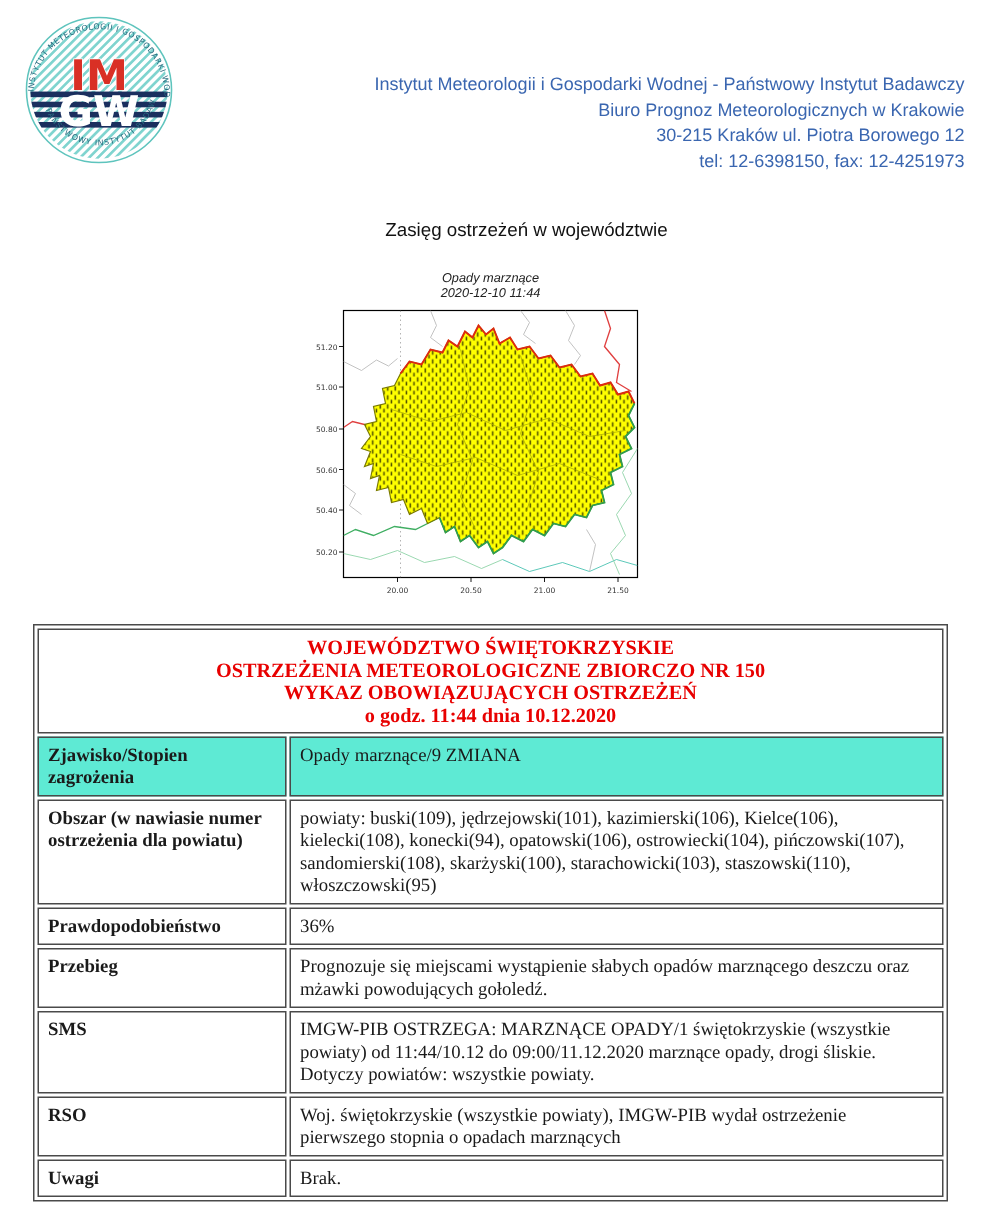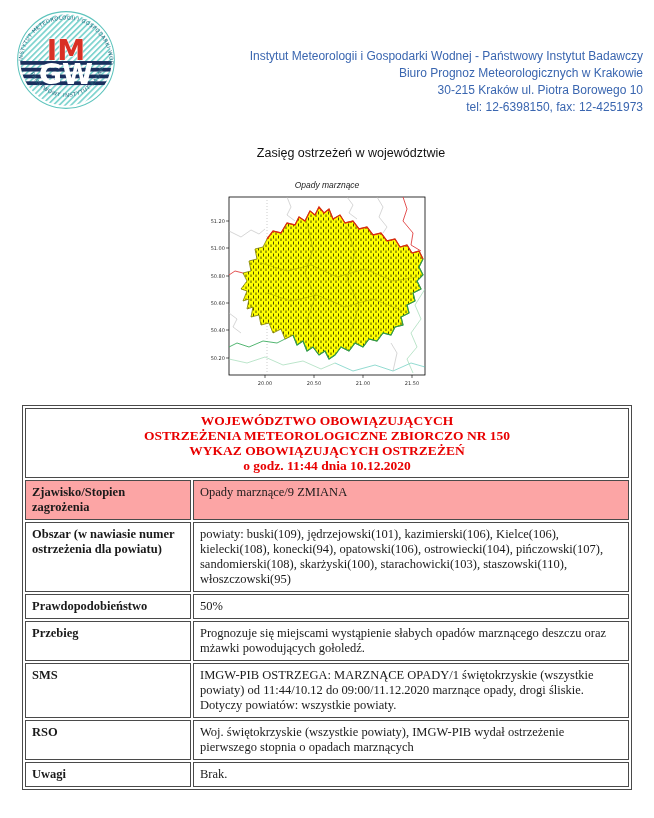--- a/index.html
+++ b/index.html
@@ -33,21 +33,21 @@
   }
   table.warn td{
     border:1px solid #4a4a4a;vertical-align:top;
     padding:4px 6px;line-height:15px;
   }
   td.title-cell{
     text-align:center;color:#e80000;font-weight:bold;font-size:13.5px;
     line-height:20px;padding:9px 4px;
   }
   td.lbl{font-weight:bold;width:152px;}
-  tr.row-yellow td{background:#fca5a5;}
+  tr.row-yellow td{background:#5eead4;}
 </style>
 </head>
 <body>
 
 <div class="header">
   <div class="logo-wrap">
     <svg width="104" height="104" viewBox="0 0 100 100">
       <defs>
         <clipPath id="logoclip">
             <circle cx="50" cy="50" r="44"></circle>
@@ -74,28 +74,29 @@
         <textPath href="#arcTop" startOffset="2">INSTYTUT METEOROLOGII I GOSPODARKI WODNEJ</textPath>
       </text>
       <text font-family="DejaVu Sans, sans-serif" font-size="5" fill="#2a6d80" letter-spacing="0.6">
         <textPath href="#arcBot" startOffset="6">PAŃSTWOWY INSTYTUT BADAWCZY</textPath>
       </text>
     </svg>
   </div>
   <div class="contact">
     <div>Instytut Meteorologii i Gospodarki Wodnej - Państwowy Instytut Badawczy</div>
     <div class="bold">Biuro Prognoz Meteorologicznych w Krakowie</div>
-    <div>30-215 Kraków ul. Piotra Borowego 10</div>
+    <div>30-215 Kraków ul. Piotra Borowego 12</div>
     <div>tel: 12-6398150, fax: 12-4251973</div>
   </div>
 </div>
 
 <div class="map-title">Zasięg ostrzeżeń w województwie</div>
 <div class="map-caption">
   <div>Opady marznące</div>
+  <div>2020-12-10 11:44</div>
 </div>
 
 <div class="map-holder">
 <svg width="240" height="198" viewBox="0 0 240 198">
   <defs>
     <pattern id="hatch" width="5" height="6" patternUnits="userSpaceOnUse">
       <rect width="5" height="6" fill="#ffff00"></rect>
       <rect x="1" y="0.5" width="1" height="3" fill="#4a4a00"></rect>
       <rect x="3.5" y="3.5" width="1" height="3" fill="#4a4a00"></rect>
     </pattern>
@@ -160,37 +161,37 @@
     <text x="156" y="192">21.00</text>
     <text x="205" y="192">21.50</text>
   </g>
 </svg>
 </div>
 
 <table class="warn">
   <tbody>
     <tr>
       <td class="title-cell" colspan="2">
-        <div>WOJEWÓDZTWO OBOWIĄZUJĄCYCH</div>
+        <div>WOJEWÓDZTWO ŚWIĘTOKRZYSKIE</div>
         <div>OSTRZEŻENIA METEOROLOGICZNE ZBIORCZO NR 150</div>
         <div>WYKAZ OBOWIĄZUJĄCYCH OSTRZEŻEŃ</div>
         <div>o godz. 11:44 dnia 10.12.2020</div>
       </td>
     </tr>
     <tr class="row-yellow">
       <td class="lbl">Zjawisko/Stopien zagrożenia</td>
       <td>Opady marznące/9 ZMIANA</td>
     </tr>
     <tr>
       <td class="lbl">Obszar (w nawiasie numer ostrzeżenia dla powiatu)</td>
       <td>powiaty: buski(109), jędrzejowski(101), kazimierski(106), Kielce(106), kielecki(108), konecki(94), opatowski(106), ostrowiecki(104), pińczowski(107), sandomierski(108), skarżyski(100), starachowicki(103), staszowski(110), włoszczowski(95)</td>
     </tr>
     <tr>
       <td class="lbl">Prawdopodobieństwo</td>
-      <td>50%</td>
+      <td>36%</td>
     </tr>
     <tr>
       <td class="lbl">Przebieg</td>
       <td>Prognozuje się miejscami wystąpienie słabych opadów marznącego deszczu oraz mżawki powodujących gołoledź.</td>
     </tr>
     <tr>
       <td class="lbl">SMS</td>
       <td>IMGW-PIB OSTRZEGA: MARZNĄCE OPADY/1 świętokrzyskie (wszystkie powiaty) od 11:44/10.12 do 09:00/11.12.2020 marznące opady, drogi śliskie. Dotyczy powiatów: wszystkie powiaty.</td>
     </tr>
     <tr>

